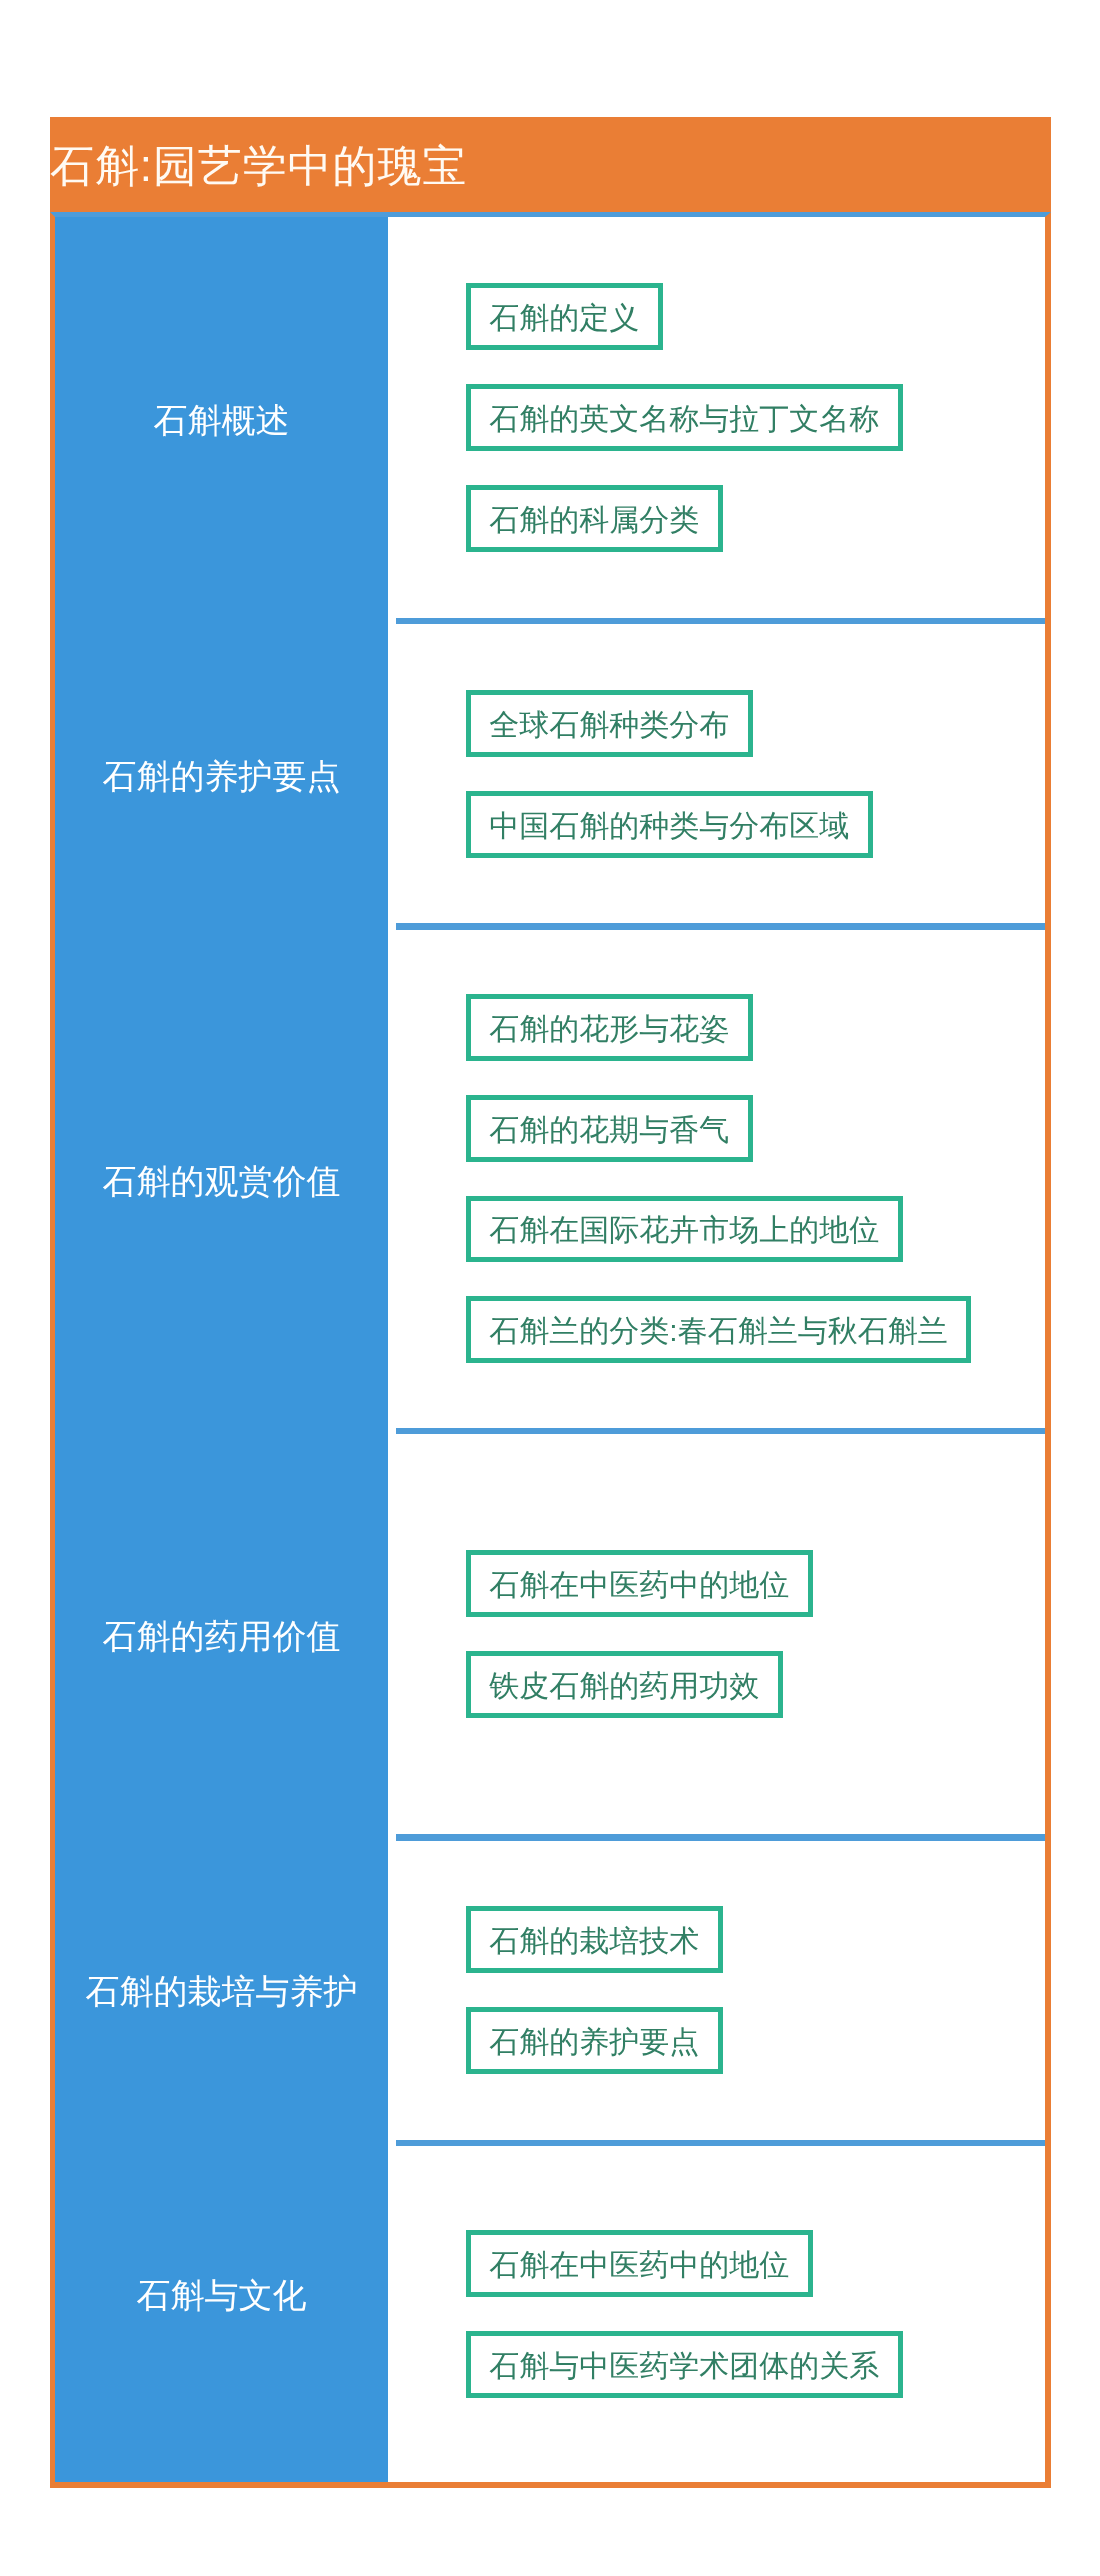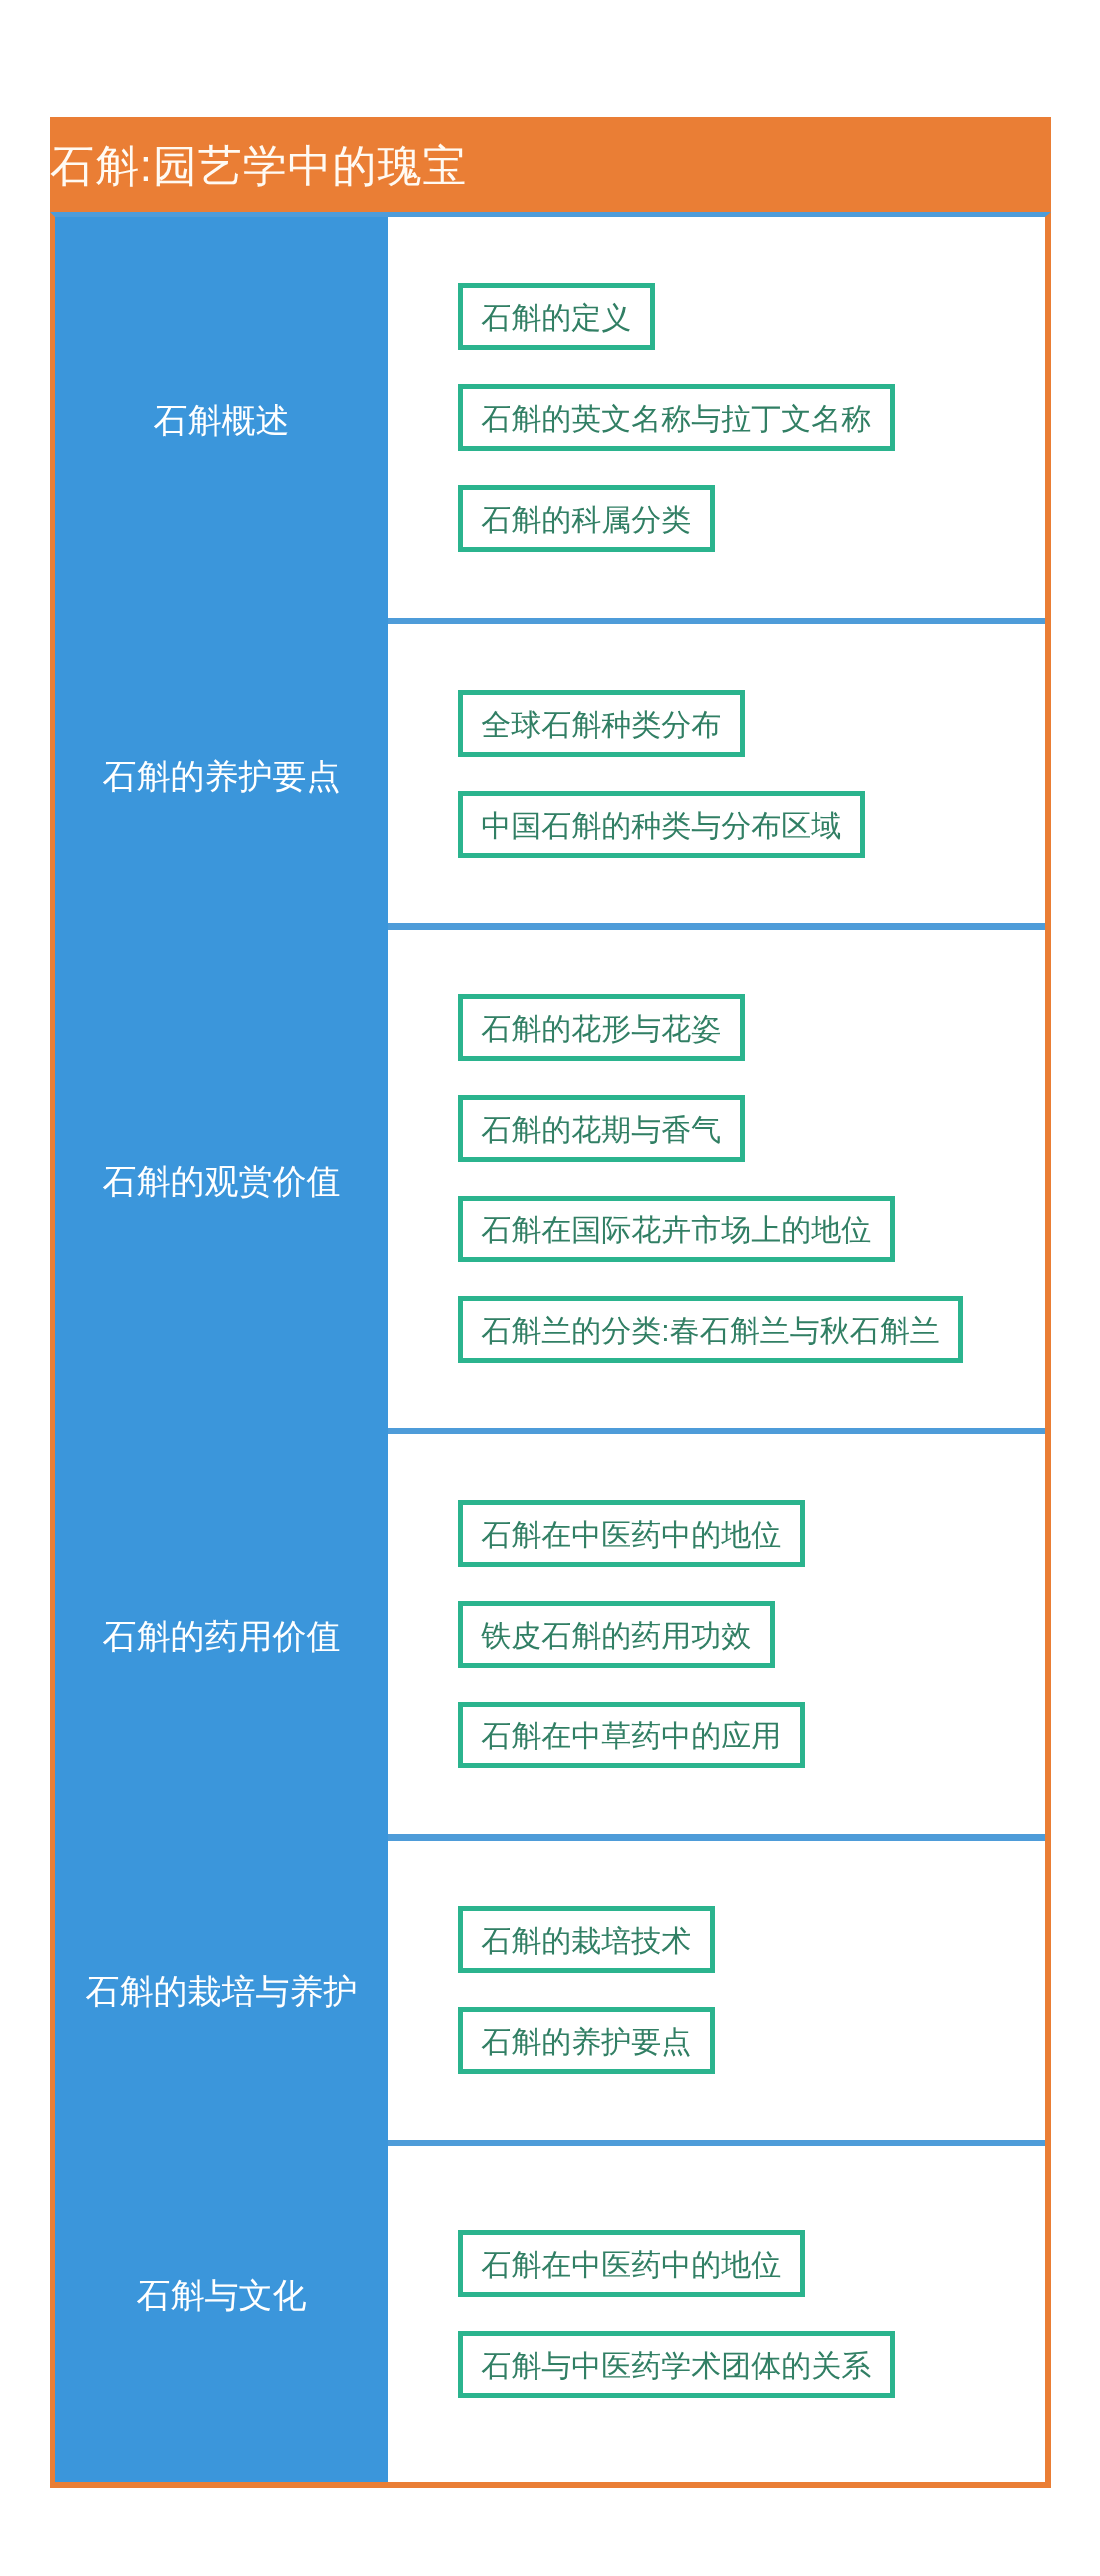--- a/index.html
+++ b/index.html
@@ -32,21 +32,21 @@
   }
   .srow{
     display:flex;align-items:center;justify-content:center;
   }
   .srow span{
     color:#ffffff;font-size:34px;line-height:1.25;text-align:center;
   }
   .srow-0{height:407px}.srow-1{height:305px}.srow-2{height:504px}
   .srow-3{height:406px}.srow-4{height:305px}.srow-5{height:302px}
   .content{
-    flex:1;display:flex;flex-direction:column;background:#ffffff;
+    flex:1;display:flex;flex-direction:column;background:#ffffff;margin-left:8px;
   }
   .section{
     display:flex;flex-direction:column;justify-content:center;
     align-items:flex-start;gap:34px;padding-left:70px;
   }
   .sec-0{height:401px}.sec-1{height:299px}.sec-2{height:498px}
   .sec-3{height:400px}.sec-4{height:299px}.sec-5{height:336px}
   .divider{
     height:6.4px;background:var(--c-divider,#4E9CD9);
   }
@@ -113,21 +113,20 @@
         <div class="node">石斛的花期与香气</div>
         <div class="node">石斛在国际花卉市场上的地位</div>
         <div class="node">石斛兰的分类:春石斛兰与秋石斛兰</div>
       </div>
 
       <div class="divider"></div>
 
       <div class="section sec-3">
         <div class="node">石斛在中医药中的地位</div>
         <div class="node">铁皮石斛的药用功效</div>
-        <div class="node">石斛在中草药中的应用</div>
       </div>
 
       <div class="divider"></div>
 
       <div class="section sec-4">
         <div class="node">石斛的栽培技术</div>
         <div class="node">石斛的养护要点</div>
       </div>
 
       <div class="divider"></div>

